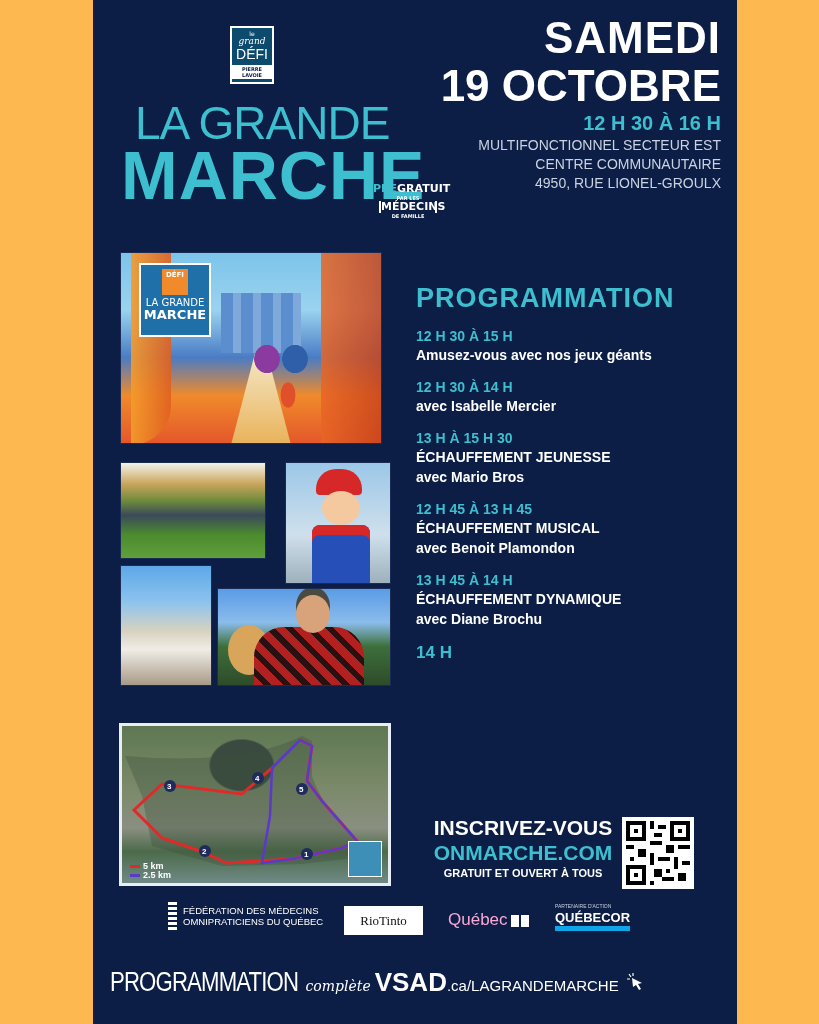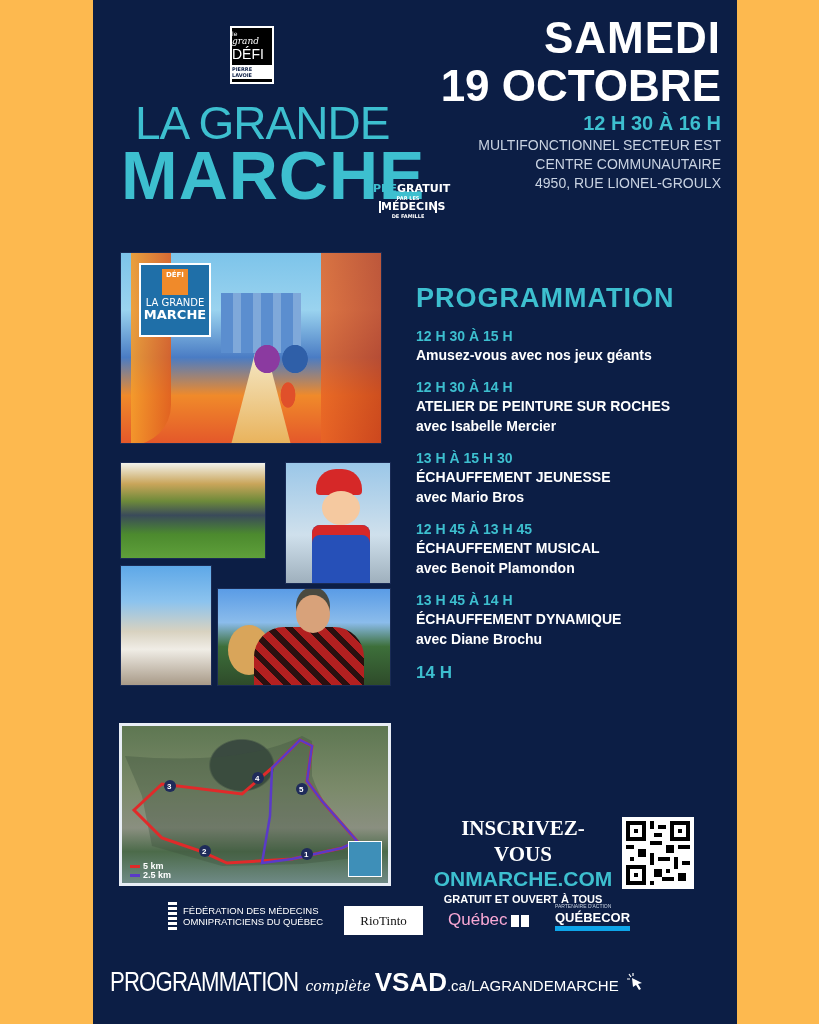--- a/index.html
+++ b/index.html
@@ -2,21 +2,21 @@
 <html><head>
 <meta charset="utf-8">
 <style>
   * { box-sizing: border-box; margin: 0; padding: 0; }
   html, body { width: 819px; height: 1024px; overflow: hidden; }
   body { background: #FDB94F; font-family: "DejaVu Sans", sans-serif; position: relative; }
   .panel { position: absolute; left: 93px; top: 0; width: 644px; height: 1024px; background: #0C1E45; }
   .abs { position: absolute; }
 
   
-  .defi-logo { left: 137px; top: 26px; width: 44px; height: 58px; border: 2px solid #fff; background: #000000; color: #fff; text-align: left; }
+  .defi-logo { left: 137px; top: 26px; width: 44px; height: 58px; border: 2px solid #fff; background: #0c4a6e; color: #fff; text-align: center; }
   .defi-logo .le { font-size: 6px; line-height: 7px; display:block; margin-top:2px; }
   .defi-logo .grand { font-size: 9px; line-height: 9px; display:block; font-family: "DejaVu Serif", serif; font-style: italic; }
   .defi-logo .defi { font-size: 14px; line-height: 16px; display:block; font-family: "Liberation Sans Narrow","Liberation Sans", sans-serif; }
   .defi-logo .pl { font-size: 5px; background:#fff; color:#0C1E45; display:block; margin-top:3px; padding:1px 0; font-weight:bold; }
 
   .title-la { left: 42px; top: 100px; font-family: "Liberation Sans", sans-serif; font-size: 46px; line-height: 46px; letter-spacing: -1px; color: #3DBFCF; }
   .title-marche { left: 28px; top: 140px; font-family: "Liberation Sans", sans-serif; font-weight: bold; font-size: 68px; line-height: 70px; letter-spacing: 1px; color: #3DBFCF; }
 
   .prescrite { left: 280px; top: 183px; width: 70px; color:#fff; font-weight:bold; text-align:center; }
   .prescrite .p1 { font-size: 11px; line-height: 12px; }
@@ -69,21 +69,21 @@
   
   .map { left: 26px; top: 723px; width: 272px; height: 163px; border: 3px solid #E9EEF6; background: radial-gradient(ellipse at 45% 25%, #3A4A40 0 15%, transparent 16%), linear-gradient(180deg,#5E7752 0%,#7B8A6A 40%,#8A8F80 65%,#4C6B4A 80%,#6F8A86 100%); overflow:hidden; }
   .map svg { position:absolute; left:0; top:0; }
   .map-legend { position:absolute; left:8px; top:136px; font-family:"Liberation Sans",sans-serif; font-size:9px; line-height:9px; color:#fff; font-weight:bold; }
   .map-legend .l1::before { content:""; display:inline-block; width:10px; height:3px; background:#E02A2A; margin-right:3px; vertical-align:middle; }
   .map-legend .l2::before { content:""; display:inline-block; width:10px; height:3px; background:#5A3AC8; margin-right:3px; vertical-align:middle; }
   .map-badge { position:absolute; right:6px; bottom:6px; width:34px; height:36px; background:#3E8FB8; border:1px solid #fff; }
 
   
   .signup { left: 340px; top: 815px; width: 180px; text-align: center; }
-  .signup .s1 { font-family: Liberation Serif, serif; font-weight: bold; font-size: 21px; line-height: 26px; color: #fff; letter-spacing: 0px; }
+  .signup .s1 { font-family: Liberation Sans, sans-serif; font-weight: bold; font-size: 21px; line-height: 26px; color: #fff; letter-spacing: 0px; }
   .signup .s2 { font-family: "Liberation Sans", sans-serif; font-weight: bold; font-size: 21px; line-height: 24px; color: #3DBFCF; letter-spacing: 0px; }
   .signup .s3 { font-family: "Liberation Sans", sans-serif; font-weight: bold; font-size: 11px; line-height: 16px; color: #fff; }
   .qr { left: 529px; top: 817px; width: 72px; height: 72px; background:#fff; padding:4px; }
   .qr svg { display:block; }
 
   
   .partners { left: 0; top: 900px; width: 644px; height: 40px; }
   .fmoq { position:absolute; left:75px; top:2px; display:flex; align-items:center; gap:6px; color:#fff; }
   .fmoq .mk { width:9px; height:28px; background: repeating-linear-gradient(180deg,#fff 0 3px,#0C1E45 3px 5px); }
   .fmoq .tx { font-family:"Liberation Sans",sans-serif; font-size:9.5px; line-height:11px; }
@@ -161,21 +161,20 @@
 
   <div class="abs prog">
     <div class="prog-title">PROGRAMMATION</div>
 
     <div class="prog-item">
       <div class="prog-time">12 H 30 À 15 H</div>
       <div class="prog-act">Amusez-vous avec nos jeux géants</div>
     </div>
     <div class="prog-item">
       <div class="prog-time">12 H 30 À 14 H</div>
-      <div class="prog-act">ATELIER DE PEINTURE SUR ROCHES</div>
       <div class="prog-with">avec Isabelle Mercier</div>
     </div>
     <div class="prog-item">
       <div class="prog-time">13 H À 15 H 30</div>
       <div class="prog-act">ÉCHAUFFEMENT JEUNESSE</div>
       <div class="prog-with">avec Mario Bros</div>
     </div>
     <div class="prog-item">
       <div class="prog-time">12 H 45  À 13 H 45</div>
       <div class="prog-act">ÉCHAUFFEMENT MUSICAL</div>

